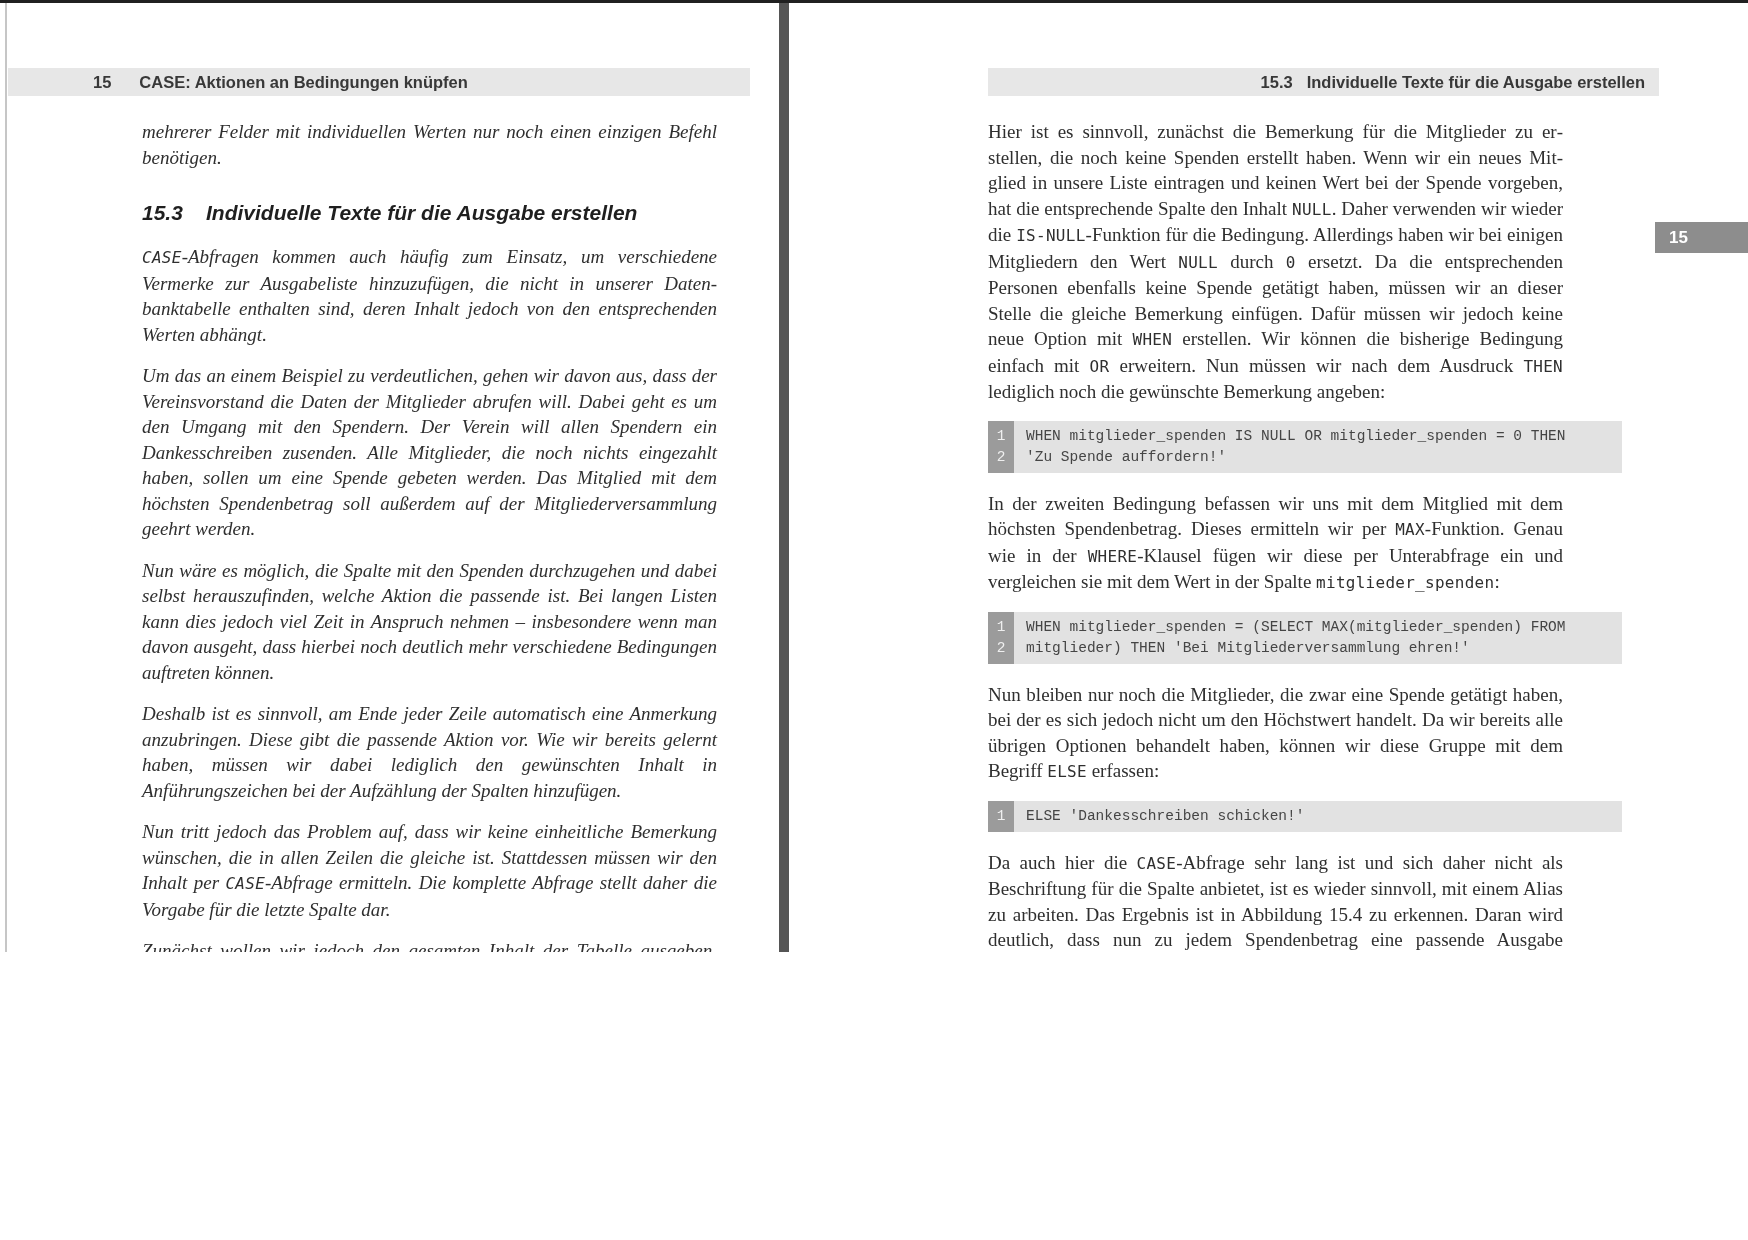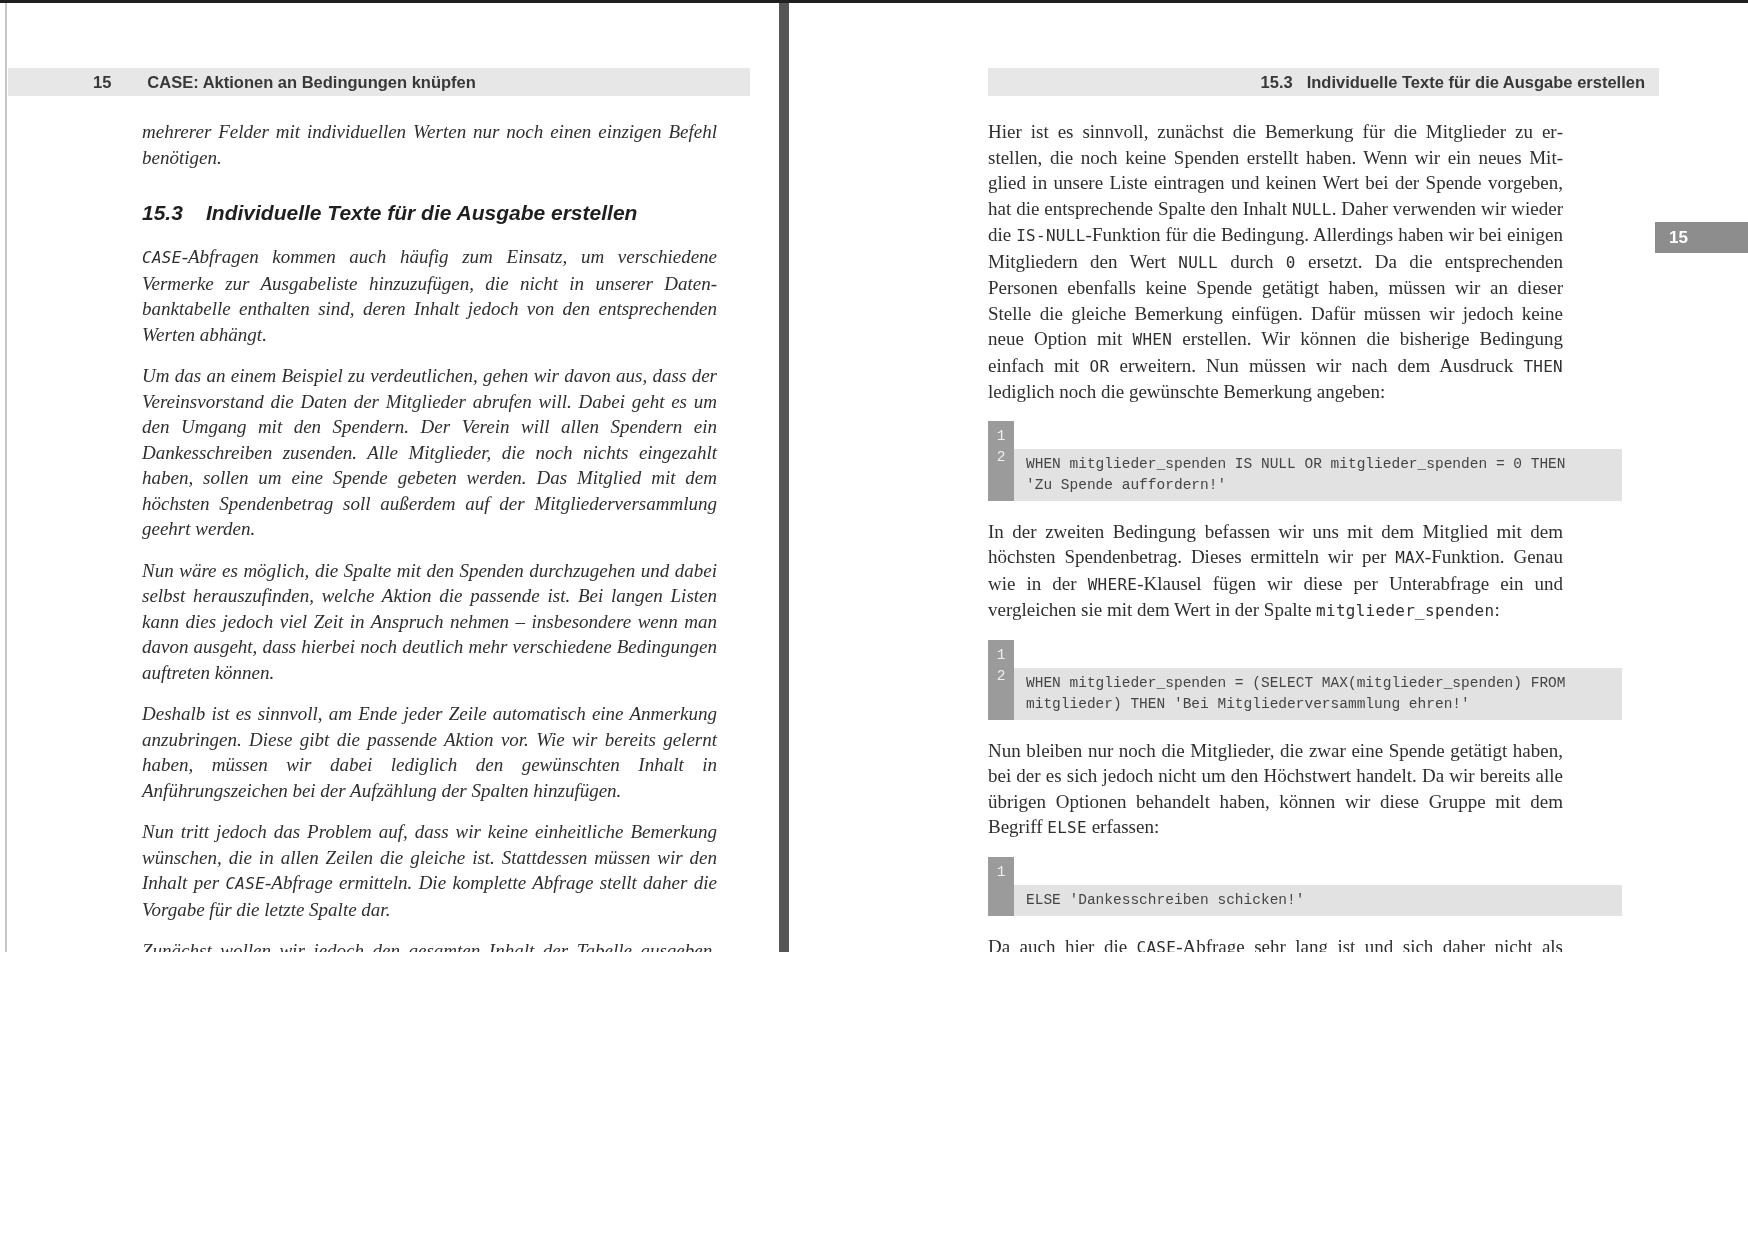--- a/index.html
+++ b/index.html
@@ -23,21 +23,21 @@
   
   .runhead{
     position:absolute;top:68px;height:28px;
     background:#e7e7e7;
     font-family:"Liberation Sans", sans-serif;
     font-weight:bold;font-size:16.5px;color:#383838;
     display:flex;align-items:center;
   }
   .runhead-left{left:0;width:742px;}
   .runhead-left .rh-num{margin-left:85px;}
-  .runhead-left .rh-title{margin-left:36px;}
+  .runhead-left .rh-title{margin-left:28px;}
   .runhead-right{left:199px;width:671px;justify-content:flex-end;}
   .runhead-right .rh-num{margin-right:14px;}
   .runhead-right .rh-title{margin-right:14px;}
 
   
   .content{
     position:absolute;top:96px;
     width:575px;
     padding-top:23px;
     font-size:19px;line-height:25.5px;
@@ -73,21 +73,21 @@
     font-family:"Liberation Mono", monospace;
     font-size:14.5px;line-height:21px;
     text-align:left;
   }
   .code-gutter{
     flex:0 0 26px;background:#9b9b9b;color:#efefef;
     text-align:center;padding:5px 0;
   }
   .code-lines{
     flex:1;background:#e2e2e2;color:#454545;
-    padding:5px 0 5px 12px;white-space:pre;overflow:hidden;margin-top:28px;
+    padding:5px 0 5px 12px;white-space:pre;overflow:hidden;
   }
 
   .pagenum{
     position:absolute;top:1140px;
     font-family:"Liberation Serif", serif;
     font-weight:bold;font-size:17px;color:#2d2d2d;
   }
   .pagenum-left{left:122px;}
   .pagenum-right{right:128px;}
 

